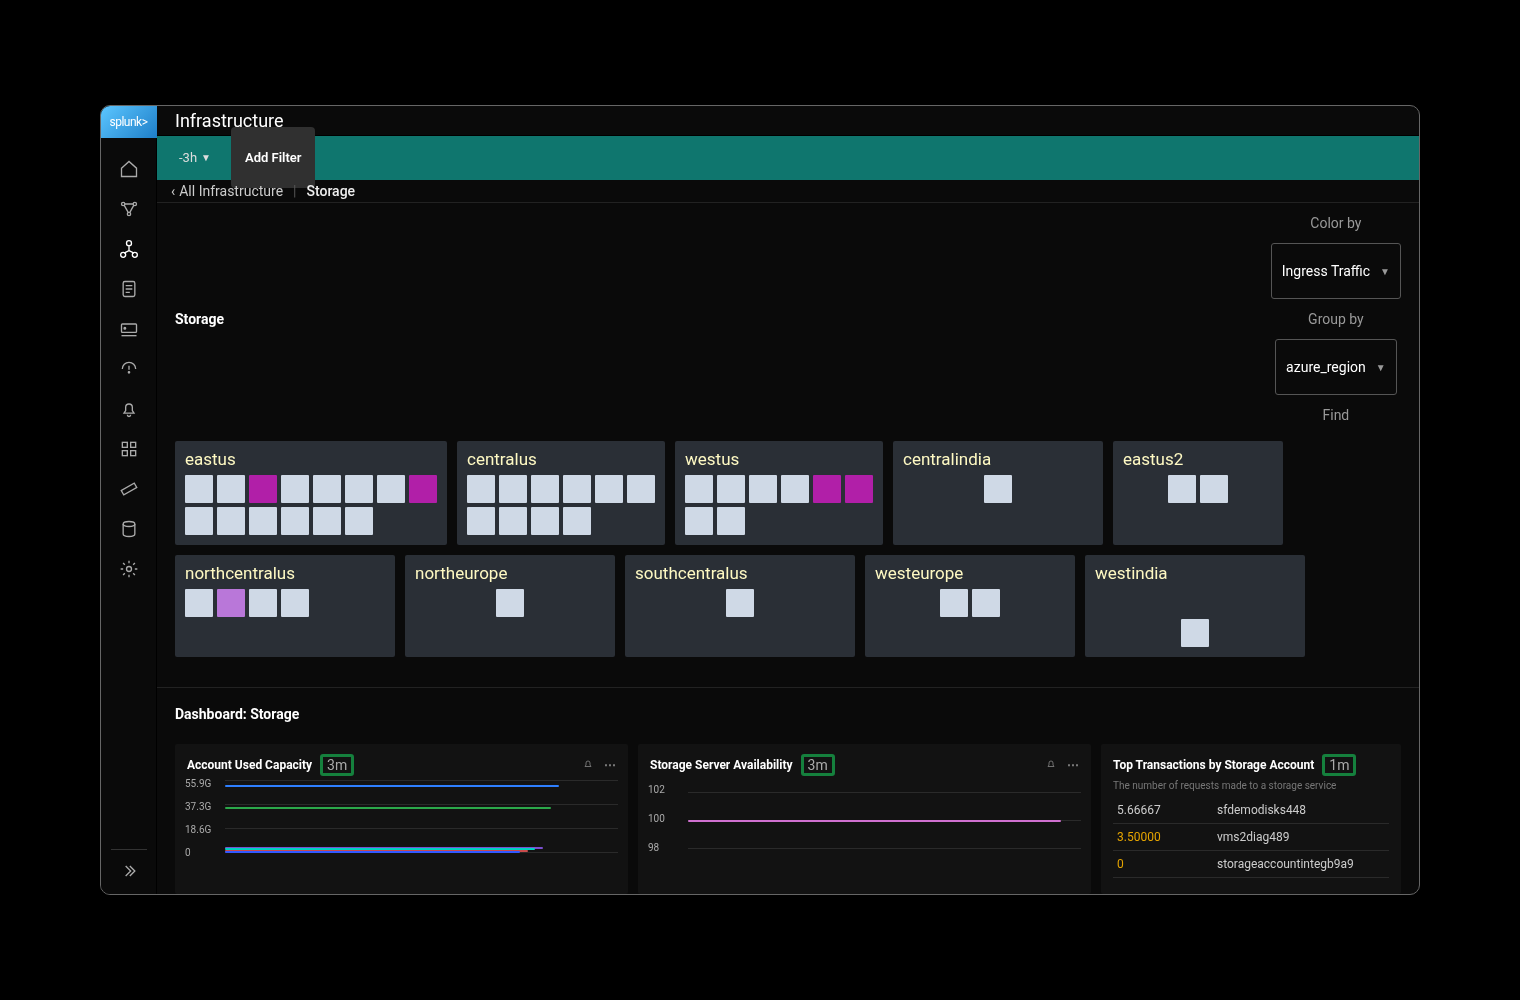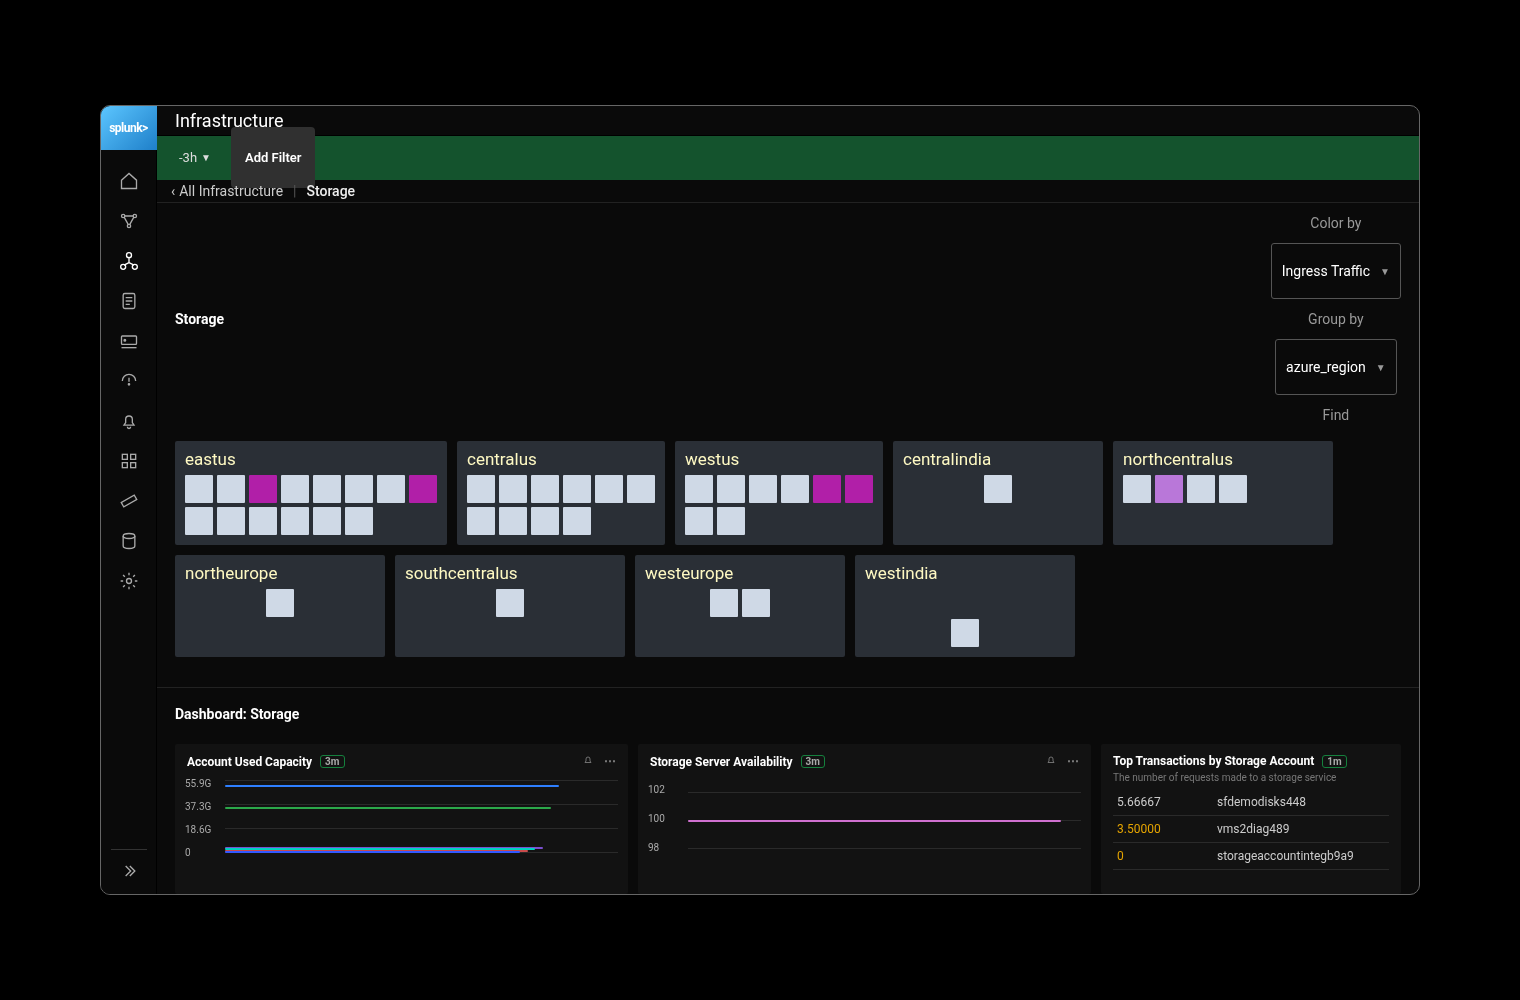--- a/index.html
+++ b/index.html
@@ -29,27 +29,27 @@
     width: 56px;
     background: #0a0a0a;
     border-right: 1px solid #000;
     display: flex;
     flex-direction: column;
     align-items: center;
     position: relative;
   }
   .logo {
     width: 56px;
-    height: 44px;
+    height: 32px;
     background: linear-gradient(135deg, #5cc6ff 0%, #1e7fc9 100%);
     display: flex;
     align-items: center;
     justify-content: center;
     font-size: 12px;
-    font-weight: 700;
+    font-weight: 400;
     color: #fff;
     letter-spacing: -0.5px;
   }
   .nav-icons {
     padding-top: 20px;
     display: flex;
     flex-direction: column;
     gap: 18px;
     align-items: center;
   }
@@ -81,21 +81,21 @@
     height: 48px;
     display: flex;
     align-items: center;
     padding: 0 18px;
     border-bottom: 1px solid #000;
     font-weight: 400;
     font-size: 18px;
   }
   .filterbar {
     height: 44px;
-    background: #14532d;
+    background: #0f766e;
     display: flex;
     align-items: center;
     padding: 0 10px;
     gap: 8px;
   }
   .time-pill {
     padding: 6px 12px;
     font-size: 13px;
     color: #ddd;
     cursor: pointer;
@@ -196,24 +196,24 @@
   }
   .panel-head {
     display:flex;
     align-items:center;
     font-size: 12px;
     font-weight:700;
     margin-bottom:6px;
   }
   .panel-head .badge {
     margin-left:8px;
-    border:1px solid #15803d;
+    border:3px solid #15803d;
     border-radius:3px;
-    font-size:10px;
-    font-weight:700;
+    font-size:14px;
+    font-weight:400;
     padding: 0 4px;
     color:#aaa;
   }
   .panel-head .icons{ margin-left:auto; display:flex; gap:10px; color:#888; cursor:pointer;}
   .ylabels {
     display:flex;
     flex-direction:column;
     gap: 12px;
     font-size: 10px;
     color:#aaa;
@@ -426,20 +426,29 @@
             <div class="cell-row">
               <div class="cell c-n"></div>
               <div class="cell c-n"></div>
             </div>
           </div>
         </div>
         <div class="region-card" style="min-width: 210px;">
           <div class="region-label">centralindia</div>
           <div class="cell-rows" style="align-self: center;">
             <div class="cell-row">
+              <div class="cell c-n"></div>
+            </div>
+          </div>
+        </div>
+        <div class="region-card" style="min-width: 170px;">
+          <div class="region-label">eastus2</div>
+          <div class="cell-rows" style="align-self: center;">
+            <div class="cell-row">
+              <div class="cell c-n"></div>
               <div class="cell c-n"></div>
             </div>
           </div>
         </div>
         <div class="region-card" style="min-width: 220px;">
           <div class="region-label">northcentralus</div>
           <div class="cell-rows">
             <div class="cell-row">
               <div class="cell c-n"></div>
               <div class="cell c-p"></div>

